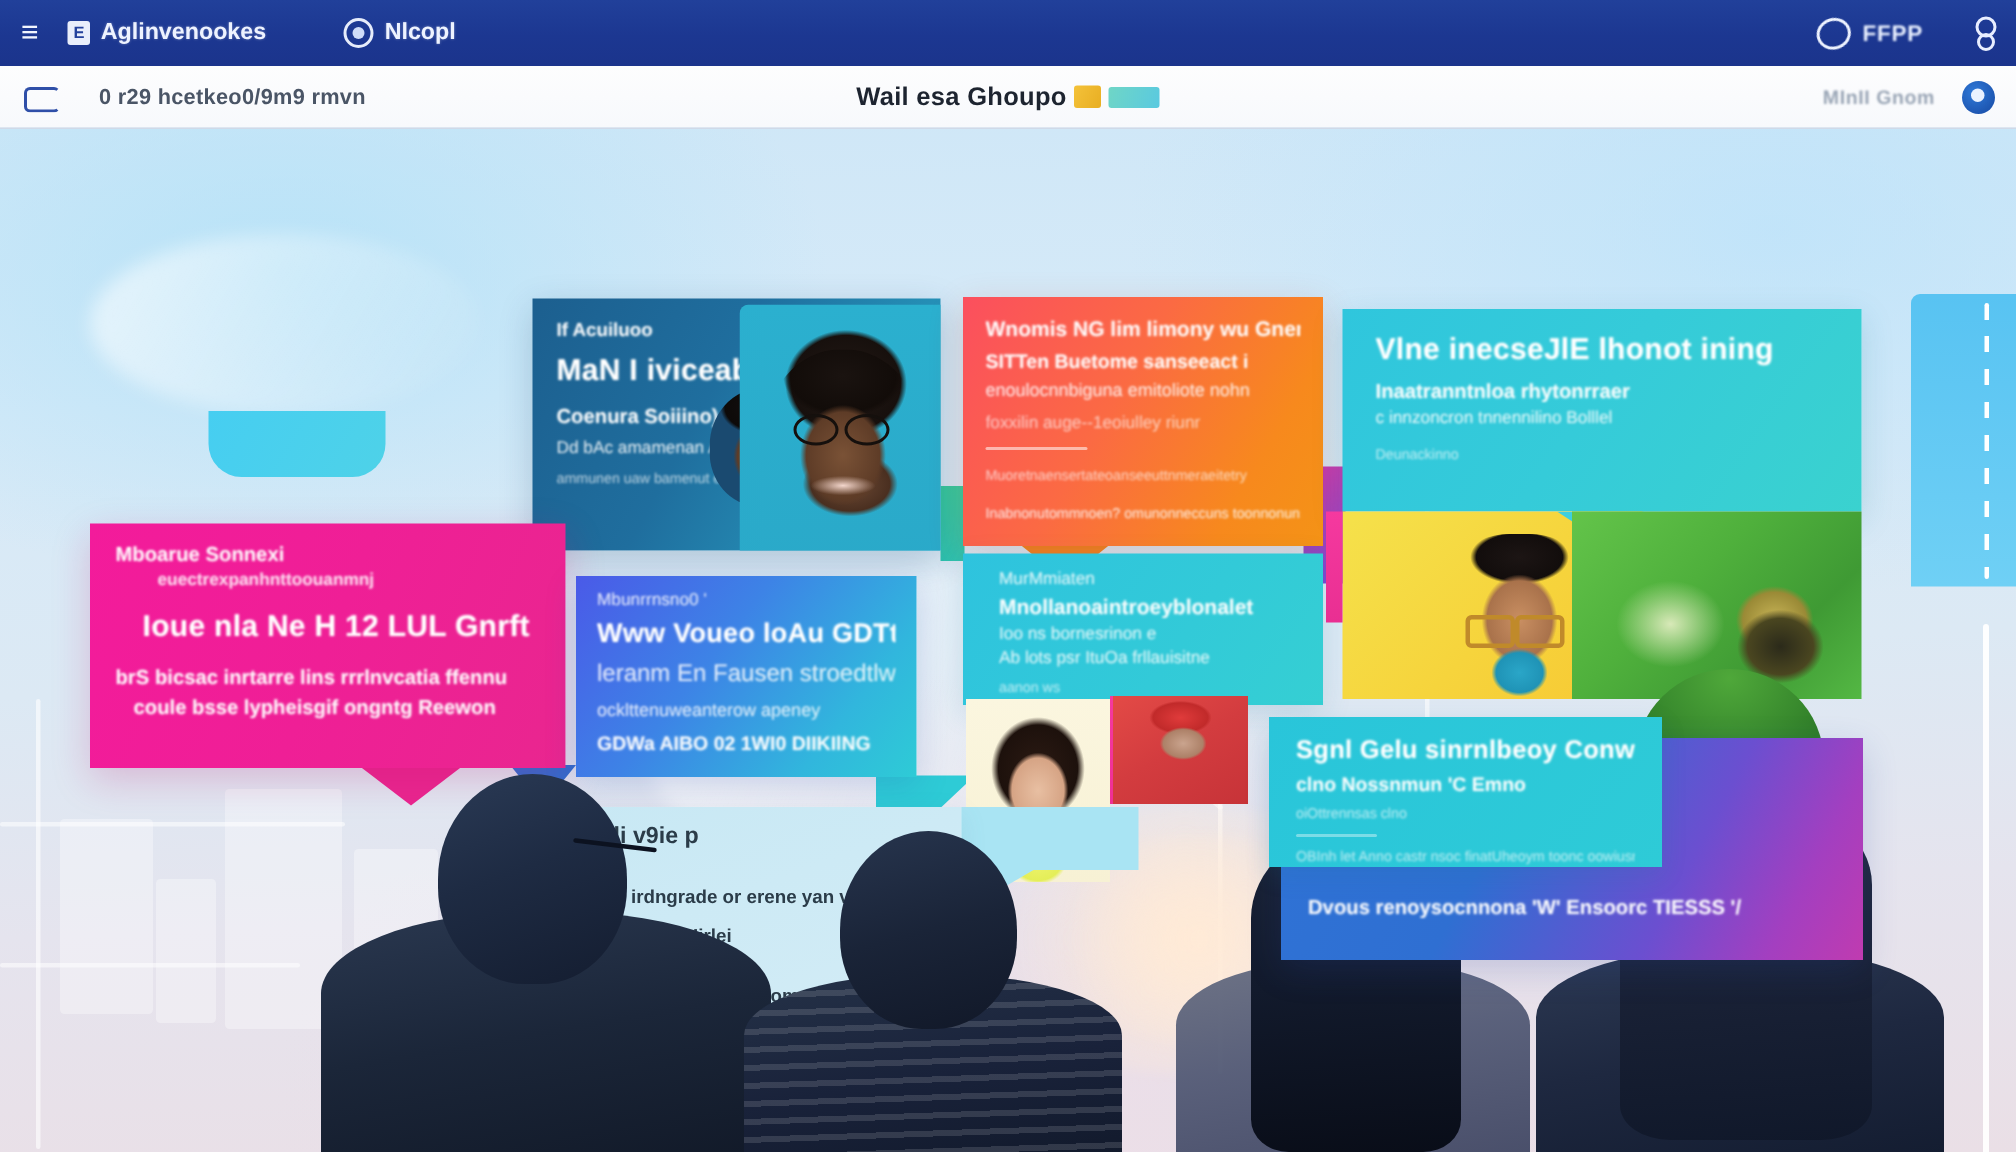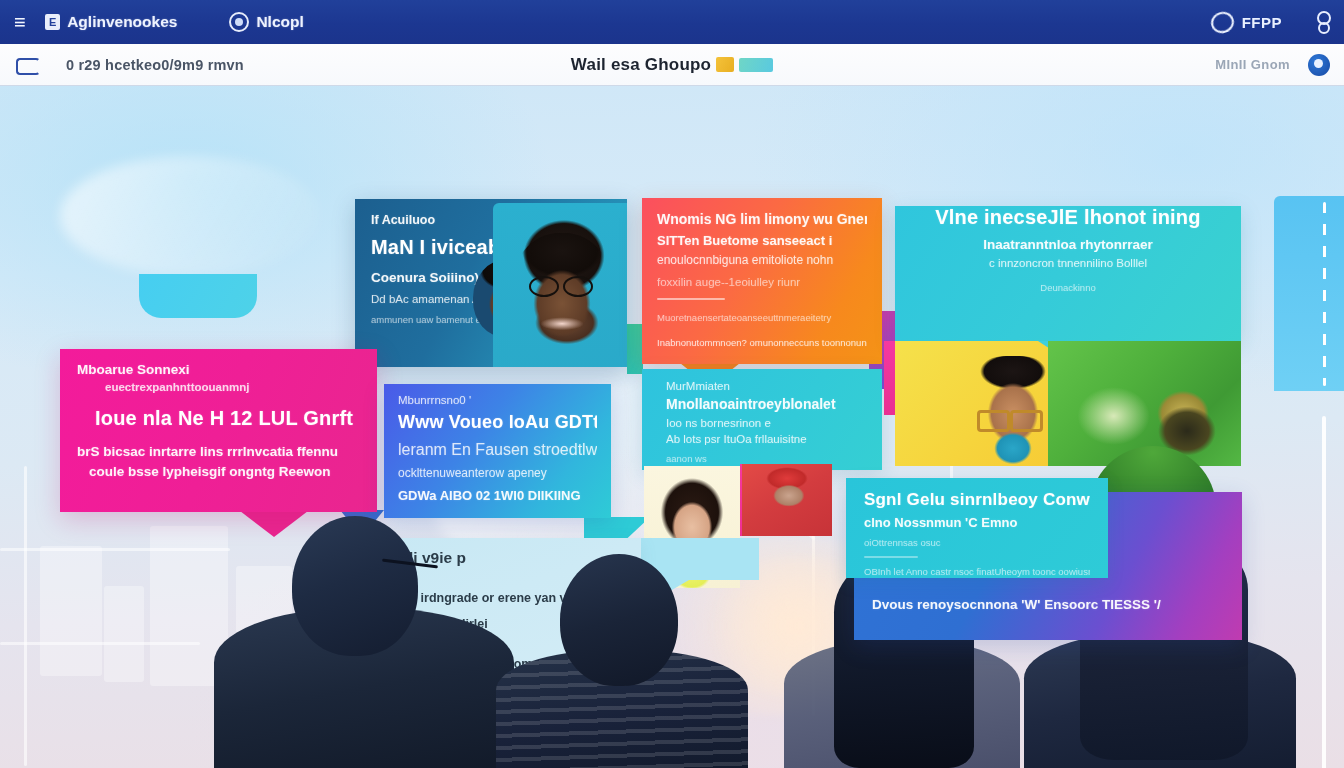--- a/index.html
+++ b/index.html
@@ -241,21 +241,21 @@
     border-top:24px solid #f2831f;
     border-left:30px solid transparent; border-right:30px solid transparent;
   }
 
   
   #card-cyan-right{
     left:895px; top:120px; width:346px; height:135px;
     background:linear-gradient(125deg,#2fc6dd 0%,#35cbd9 48%,#3ad2cf 100%);
     box-shadow:0 6px 20px rgba(30,120,140,.18);
   }
-  #card-cyan-right .pad{ padding:0 22px;text-align:center; }
+  #card-cyan-right .pad{ padding:16px 22px; }
 
   
   #card-magenta{
     left:60px; top:263px; width:317px; height:163px;
     background:linear-gradient(112deg,#f31b9b 0%,#ef1f96 50%,#e9268f 100%);
     box-shadow:0 8px 24px rgba(190,20,110,.22);
   }
   #card-magenta .pad{ padding:13px 17px; }
   #tail-magenta{
     left:240px; top:425px;
@@ -652,21 +652,21 @@
   <div id="magenta-gradient-block"></div>
   <div class="card" id="card-blue-right">
     <div class="pad">
       <div class="bubble-text t-sub">Dvous renoysocnnona 'W' Ensoorc TIESSS '/</div>
     </div>
   </div>
   <div class="card" id="card-teal-right">
     <div class="pad">
       <div class="bubble-text t-head" style="font-size:17px;margin-bottom:5px;">Sgnl Gelu  sinrnlbeoy Conwlee  Ein</div>
       <div class="bubble-text t-sub" style="font-size:13px;margin-bottom:7px;">clno Nossnmun 'C Emno</div>
-      <div class="bubble-text t-meta" style="margin-bottom:8px;">oiOttrennsas osuc</div>
+      <div class="bubble-text t-meta" style="margin-bottom:8px;">oiOttrennsas clno</div>
       <div class="rule" style="width:54px;margin-bottom:8px;opacity:.7;"></div>
       <div class="bubble-text t-meta">OBInh let Anno castr nsoc finatUheoym toonc oowiusnn</div>
     </div>
   </div>
 
   <div class="silhouette" id="sil-1">
     <div class="sil-body"></div>
     <div class="sil-head"></div>
     <div class="glass-arm"></div>
   </div>

